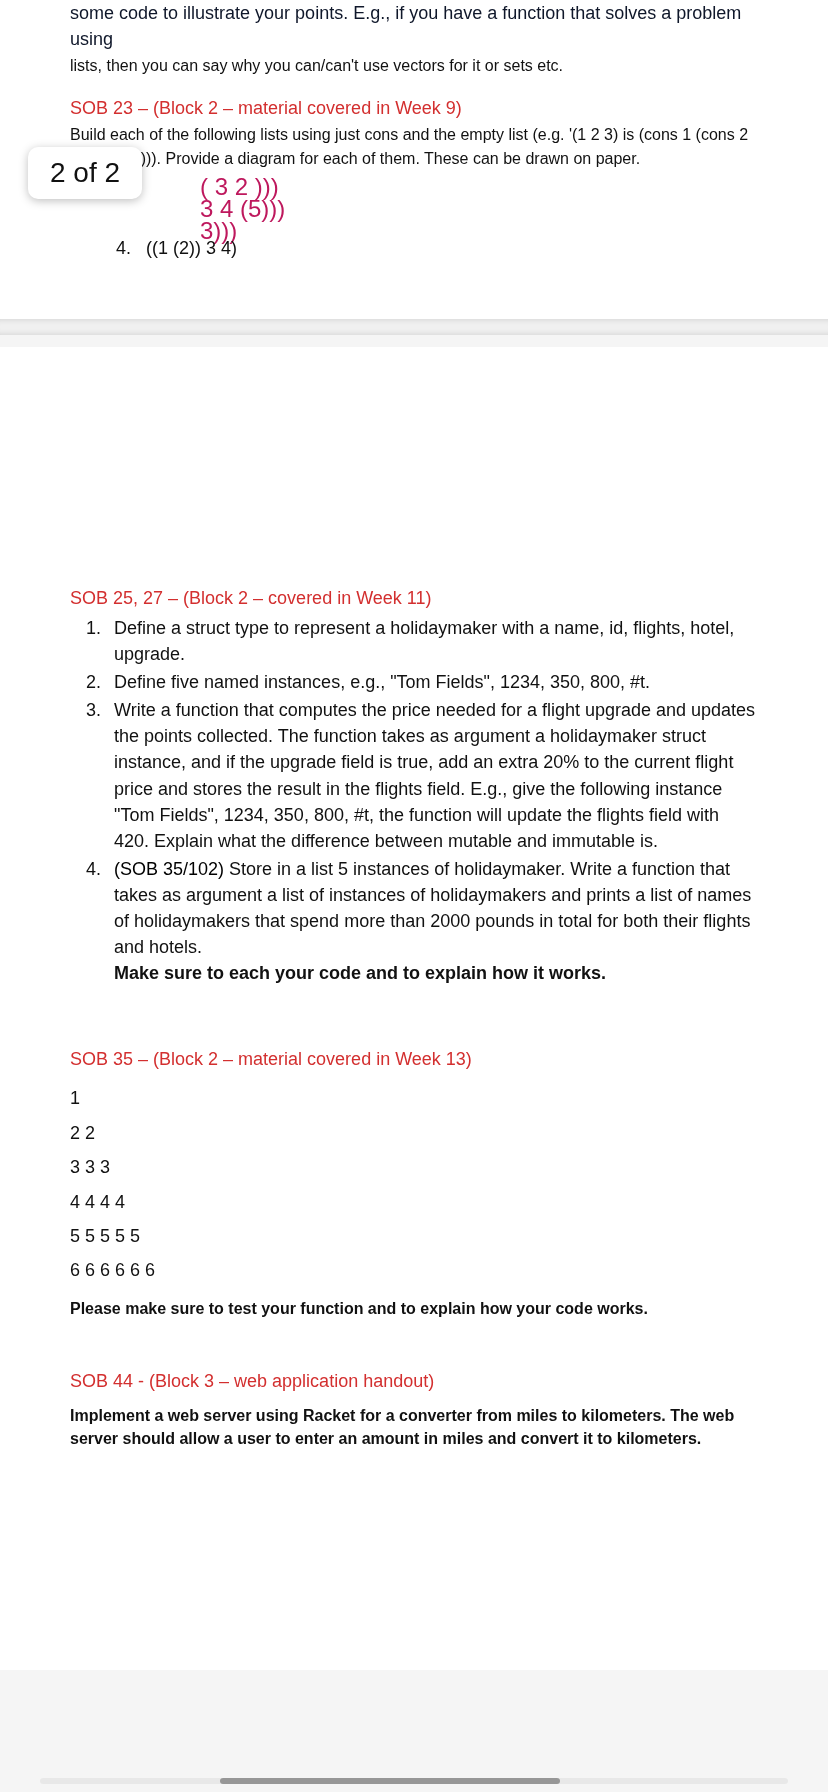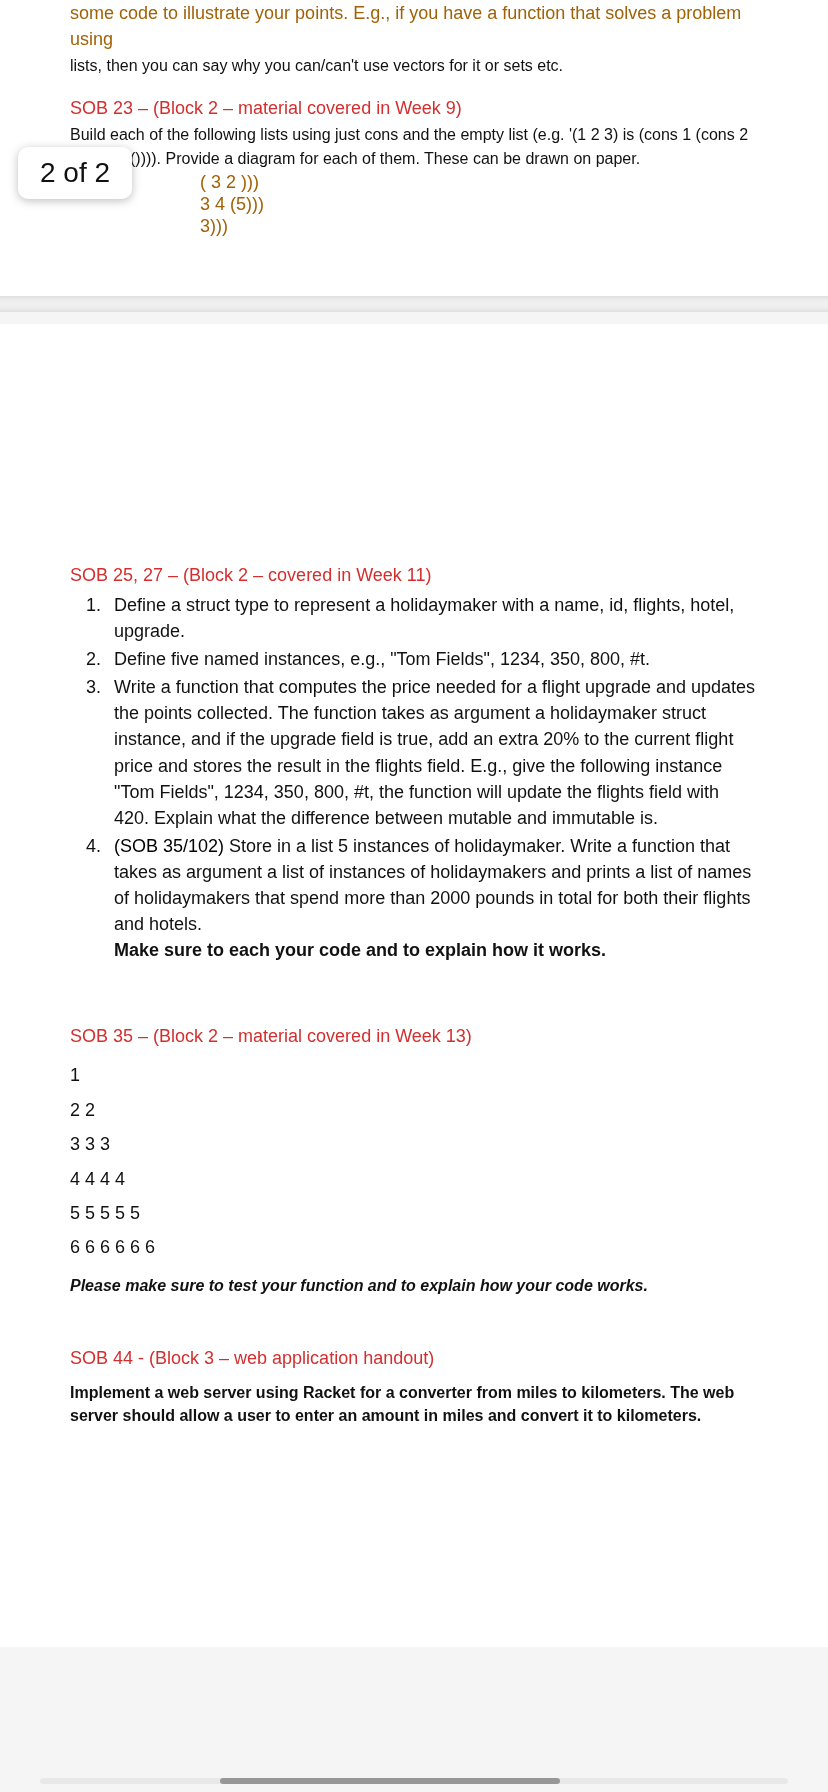--- a/index.html
+++ b/index.html
@@ -1,66 +1,70 @@
 <!DOCTYPE html>
 <html><head>
 <meta charset="utf-8">
 <style>
   * { margin: 0; padding: 0; box-sizing: border-box; }
   html, body { width: 828px; height: 1792px; background: #f5f5f5; font-family: -apple-system, Helvetica, Arial, sans-serif; position: relative; }
   .page-area { background: #fff; width: 100%; }
   .page1 { padding: 0 70px 60px 70px; }
   .page2 { padding: 40px 70px 60px 70px; margin-top: 12px; }
-  .truncated { font-size: 18px; color: #a16207; line-height: 1.45; }
+  .truncated { font-size: 18px; color: #0f172a; line-height: 1.45; }
   .para { font-size: 16px; color: #111; line-height: 1.45; margin-top: 2px; }
   .heading { font-size: 18px; color: #d32f2f; margin-top: 18px; line-height: 1.45; }
   .heading-inline { color: #000000; }
   ol.numlist { list-style: none; padding-left: 44px; margin-top: 4px; }
   ol.numlist li { position: relative; font-size: 18px; color: #111; line-height: 1.45; margin-bottom: 2px; }
   ol.numlist li .num { position: absolute; left: -28px; top: 0; }
   .list-tight { margin-top: 0; }
   .bold { font-weight: 600; }
   .example-lines { font-size: 18px; color: #111; line-height: 1.8; margin-top: 10px; }
   .example-lines div { margin-bottom: 2px; }
   .page-gap { height: 16px; background: #f0f0f0; box-shadow: inset 0 6px 6px -6px rgba(0,0,0,0.15), inset 0 -6px 6px -6px rgba(0,0,0,0.15); }
   .page-badge {
-    position: absolute; left: 18px; top: 147px;
+    position: absolute; left: 28px; top: 147px;
     background: #fff; border-radius: 10px; padding: 10px 22px;
     font-size: 28px; color: #111; font-weight: 400;
     box-shadow: 0 2px 10px rgba(0,0,0,0.25);
     z-index: 10;
   }
   .bottom-scroll {
     position: absolute; bottom: 8px; left: 40px; right: 40px;
     height: 6px; background: rgba(0,0,0,0.05); border-radius: 3px;
   }
   .bottom-scroll .thumb {
     position: absolute; left: 180px; width: 340px; height: 6px;
     background: rgba(0,0,0,0.35); border-radius: 3px;
   }
-  .list-frag { padding-left: 130px; font-size: 18px; color:#a16207; line-height:1.4; }
+  .list-frag { padding-left: 130px; font-size: 24px; color:#be185d; line-height:1.4; }
   .list-frag .row { height: 22px; }
   .item4 { padding-left: 46px; font-size: 18px; color:#111; margin-top:2px; }
 </style>
 </head>
 <body>
 
 <div class="page-badge">2 of 2</div>
 
 <div class="page-area page1">
   <div class="truncated">some code to illustrate your points. E.g., if you have a function that solves a problem using</div>
   <div class="para">lists, then you can say why you can/can't use vectors for it or sets etc.</div>
 
   <div class="heading">SOB 23 – (Block 2 – material covered in Week 9)</div>
   <div class="para">Build each of the following lists using just cons and the empty list (e.g. '(1 2 3) is (cons 1 (cons 2 (cons 3 '()))). Provide a diagram for each of them. These can be drawn on paper.</div>
 
   <div class="list-frag">
     <div class="row">( 3 2 )))</div>
     <div class="row">3 4 (5)))</div>
     <div class="row">3)))</div>
+  </div>
+  <div class="item4">
+    <span>4.</span>&nbsp;&nbsp;
+    <span>((1 (2)) 3 4)</span>
   </div>
 </div>
 
 <div class="page-gap"></div>
 
 <div class="page-area page2">
 
   <div style="height:180px;"></div>
 
   <div class="heading">SOB 25, 27 – (Block 2 – covered in Week 11)</div>
@@ -88,21 +92,21 @@
 
   <div class="heading">SOB 35 – (Block 2 – material covered in Week 13)</div>
   <div class="example-lines">
     <div>1</div>
     <div>2 2</div>
     <div>3 3 3</div>
     <div>4 4 4 4</div>
     <div>5 5 5 5 5</div>
     <div>6 6 6 6 6 6</div>
   </div>
-  <div class="para bold" style="margin-top:10px;font-style:italic;">Please make sure to test your function and to explain how your code works.</div>
+  <div class="para bold" style="margin-top:10px;">Please make sure to test your function and to explain how your code works.</div>
 
   <div style="height:30px;"></div>
 
   <div class="heading">SOB 44 - (Block 3 – web application handout)</div>
   <div class="para" style="margin-top:10px;font-weight:bold;">Implement a web server using Racket for a converter from miles to kilometers. The web server should allow a user to enter an amount in miles and convert it to kilometers.</div>
 
   <div style="height:160px;"></div>
 </div>
 
 <div class="bottom-scroll">

